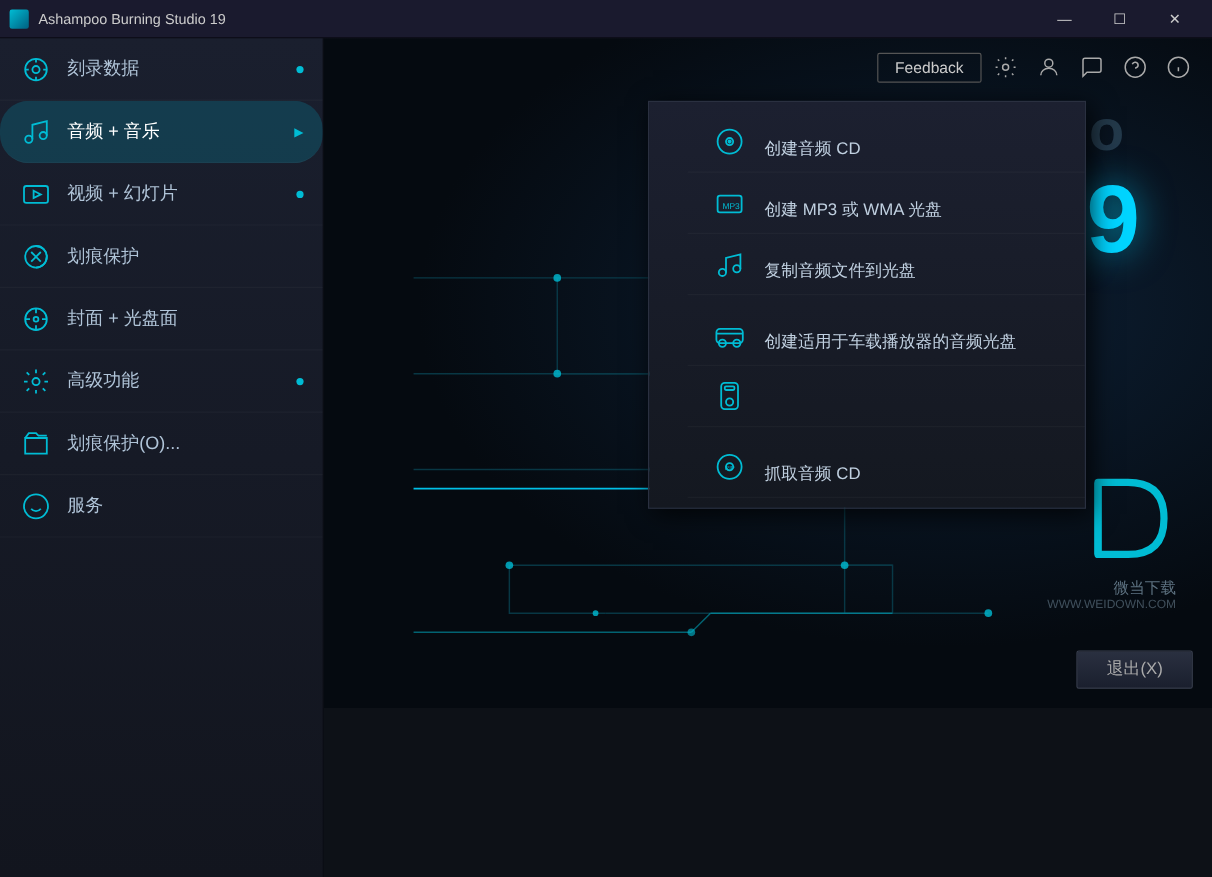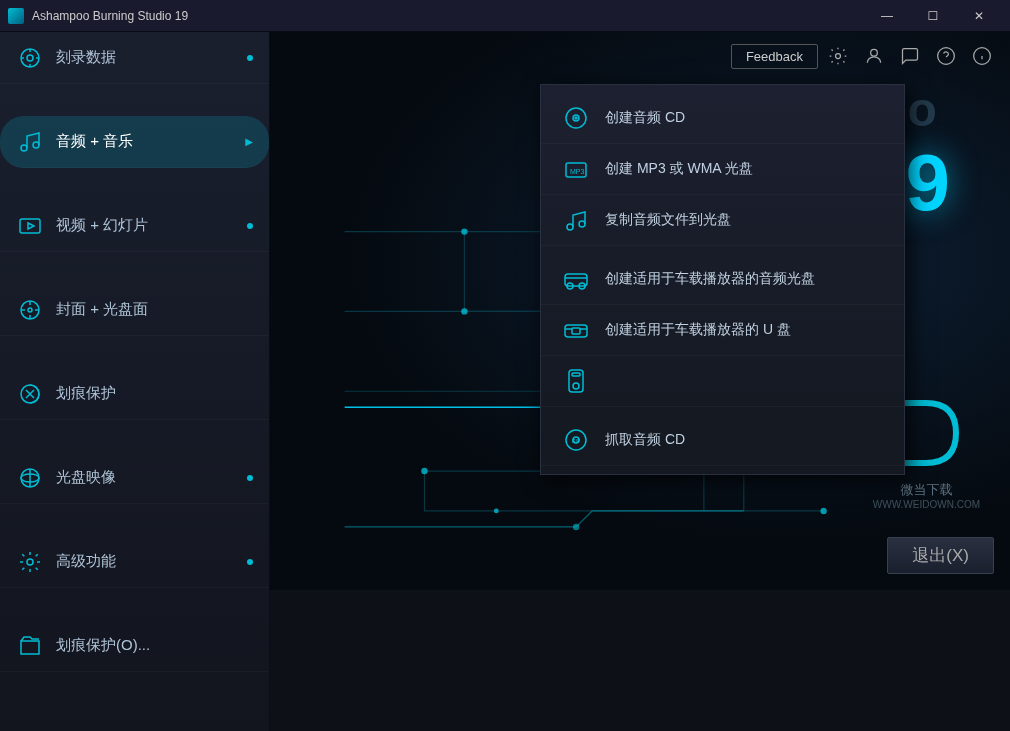--- a/index.html
+++ b/index.html
@@ -63,21 +63,20 @@
     
     .sidebar {
       width: 270px;
       height: 699px;
       background: linear-gradient(180deg, #1a1f2e 0%, #12151e 100%);
       border-right: 1px solid #0a0d14;
       display: flex;
       flex-direction: column;
       position: relative;
       z-index: 10;
-      gap: 32px;
     }
     .sidebar-item {
       display: flex;
       align-items: center;
       gap: 12px;
       padding: 0 16px;
       height: 52px;
       cursor: pointer;
       color: #b0c4d8;
       font-size: 15px;
@@ -196,21 +195,21 @@
       font-size: 80px;
       font-weight: bold;
       text-shadow: 0 0 30px rgba(0,212,255,0.6);
     }
 
     
     .watermark {
       position: absolute;
       bottom: 80px;
       right: 30px;
-      text-align: center;
+      text-align: right;
     }
     .watermark-logo {
       width: 80px;
       height: 80px;
       margin: 0 auto;
     }
     .watermark-text {
       color: rgba(150,180,200,0.6);
       font-size: 13px;
       margin-top: 4px;
@@ -222,47 +221,48 @@
 
     
     .exit-btn {
       position: absolute;
       bottom: 16px;
       right: 16px;
       background: linear-gradient(180deg, #2a3040 0%, #1a1f2e 100%);
       border: 1px solid #3a4050;
       color: #aaa;
       padding: 6px 24px;
-      font-size: 17px;
+      font-size: 14px;
       cursor: pointer;
       border-radius: 2px;
       font-family: inherit;
     }
 
     
     .submenu {
       position: absolute;
       left: 270px;
       top: 52px;
       width: 365px;
       background: linear-gradient(180deg, #1c2030 0%, #141820 100%);
       border: 1px solid #2a3040;
       z-index: 100;
       padding: 8px 0;
       box-shadow: 4px 4px 20px rgba(0,0,0,0.8);
     }
     .submenu-item {
       display: flex;
-      align-items: center;
+      align-items: flex-end;
       gap: 14px;
       padding: 10px 20px;
       cursor: pointer;
       color: #c0d0e0;
       font-size: 14px;
       border-bottom: 1px solid rgba(255,255,255,0.03);
+      margin-left: 32px;
     }
     .submenu-icon {
       width: 30px;
       height: 30px;
       display: flex;
       align-items: center;
       justify-content: center;
       flex-shrink: 0;
     }
     .submenu-icon svg {
@@ -335,50 +335,39 @@
           </svg>
       </div>
       <span>视频 + 幻灯片</span>
       <span class="arrow"></span>
     </div>
 
     <div class="sidebar-item">
       <div class="icon sidebar-icon">
         <svg viewBox="0 0 24 24">
             <circle cx="12" cy="12" r="9"></circle>
+            <path d="M12 3a9 9 0 0 1 0 18"></path>
+            <path d="M8 8l8 8M16 8l-8 8"></path>
+          </svg>
+      </div>
+      <span>划痕保护</span>
+    </div>
+
+    <div class="sidebar-item">
+      <div class="icon sidebar-icon">
+        <svg viewBox="0 0 24 24">
+            <circle cx="12" cy="12" r="9"></circle>
             <circle cx="12" cy="12" r="2"></circle>
             <path d="M3 12h4M17 12h4M12 3v4M12 17v4"></path>
           </svg>
       </div>
       <span>封面 + 光盘面</span>
     </div>
 
-    <div class="sidebar-item">
-      <div class="icon sidebar-icon">
-        <svg viewBox="0 0 24 24">
-            <circle cx="12" cy="12" r="9"></circle>
-            <path d="M12 3a9 9 0 0 1 0 18"></path>
-            <path d="M8 8l8 8M16 8l-8 8"></path>
-          </svg>
-      </div>
-      <span>划痕保护</span>
-    </div>
-
-
-    <div class="sidebar-item">
-      <div class="icon sidebar-icon">
-        <svg viewBox="0 0 24 24">
-            <circle cx="12" cy="12" r="9"></circle>
-            <ellipse cx="12" cy="12" rx="9" ry="4"></ellipse>
-            <line x1="12" y1="3" x2="12" y2="21"></line>
-          </svg>
-      </div>
-      <span>光盘映像</span>
-      <span class="arrow"></span>
-    </div>
+
 
 
     <div class="sidebar-item">
       <div class="icon sidebar-icon">
         <svg viewBox="0 0 24 24">
             <circle cx="12" cy="12" r="3"></circle>
             <path d="M12 2v3M12 19v3M4.22 4.22l2.12 2.12M17.66 17.66l2.12 2.12M2 12h3M19 12h3M4.22 19.78l2.12-2.12M17.66 6.34l2.12-2.12"></path>
           </svg>
       </div>
       <span>高级功能</span>
@@ -388,20 +377,31 @@
     <div class="sidebar-item">
       <div class="icon sidebar-icon">
         <svg viewBox="0 0 24 24">
             <path d="M3 7h18v13H3z"></path>
             <path d="M3 7l3-4h6l2 2h7"></path>
           </svg>
       </div>
       <span>划痕保护(O)...</span>
     </div>
 
+    <div class="sidebar-item">
+      <div class="icon sidebar-icon">
+        <svg viewBox="0 0 24 24">
+            <circle cx="12" cy="12" r="10"></circle>
+            <path d="M8 14s1.5 2 4 2 4-2 4-2"></path>
+            <line x1="9" y1="9" x2="9.01" y2="9"></line>
+            <line x1="15" y1="9" x2="15.01" y2="9"></line>
+          </svg>
+      </div>
+      <span>服务</span>
+    </div>
 
   </div>
 
   <div class="content">
 
     <svg class="circuit-svg" viewBox="0 0 740 699" xmlns="http://www.w3.org/2000/svg">
 
       <g stroke="#0a4a5a" stroke-width="1.5" fill="none" opacity="0.7">
 
         <line x1="0" y1="250" x2="400" y2="250"></line>
@@ -544,30 +544,20 @@
           <svg viewBox="0 0 26 26">
               <rect x="2" y="8" width="22" height="12" rx="3"></rect>
               <circle cx="7" cy="20" r="3" stroke="#00bcd4" fill="none"></circle>
               <circle cx="19" cy="20" r="3" stroke="#00bcd4" fill="none"></circle>
               <path d="M2 12h22"></path>
             </svg>
         </div>
         <span>创建适用于车载播放器的音频光盘</span>
       </div>
 
-      <div class="submenu-item">
-        <div class="submenu-icon">
-          <svg viewBox="0 0 26 26">
-              <rect x="2" y="8" width="22" height="12" rx="3"></rect>
-              <rect x="9" y="11" width="8" height="6" rx="1"></rect>
-              <path d="M2 12h7M17 12h7"></path>
-            </svg>
-        </div>
-        <span>创建适用于车载播放器的 U 盘</span>
-      </div>
 
       <div class="submenu-item">
         <div class="submenu-icon">
           <svg viewBox="0 0 26 26">
               <rect x="6" y="2" width="14" height="22" rx="3"></rect>
               <circle cx="13" cy="18" r="3"></circle>
               <rect x="9" y="5" width="8" height="3" rx="1"></rect>
             </svg>
         </div>
       </div>

